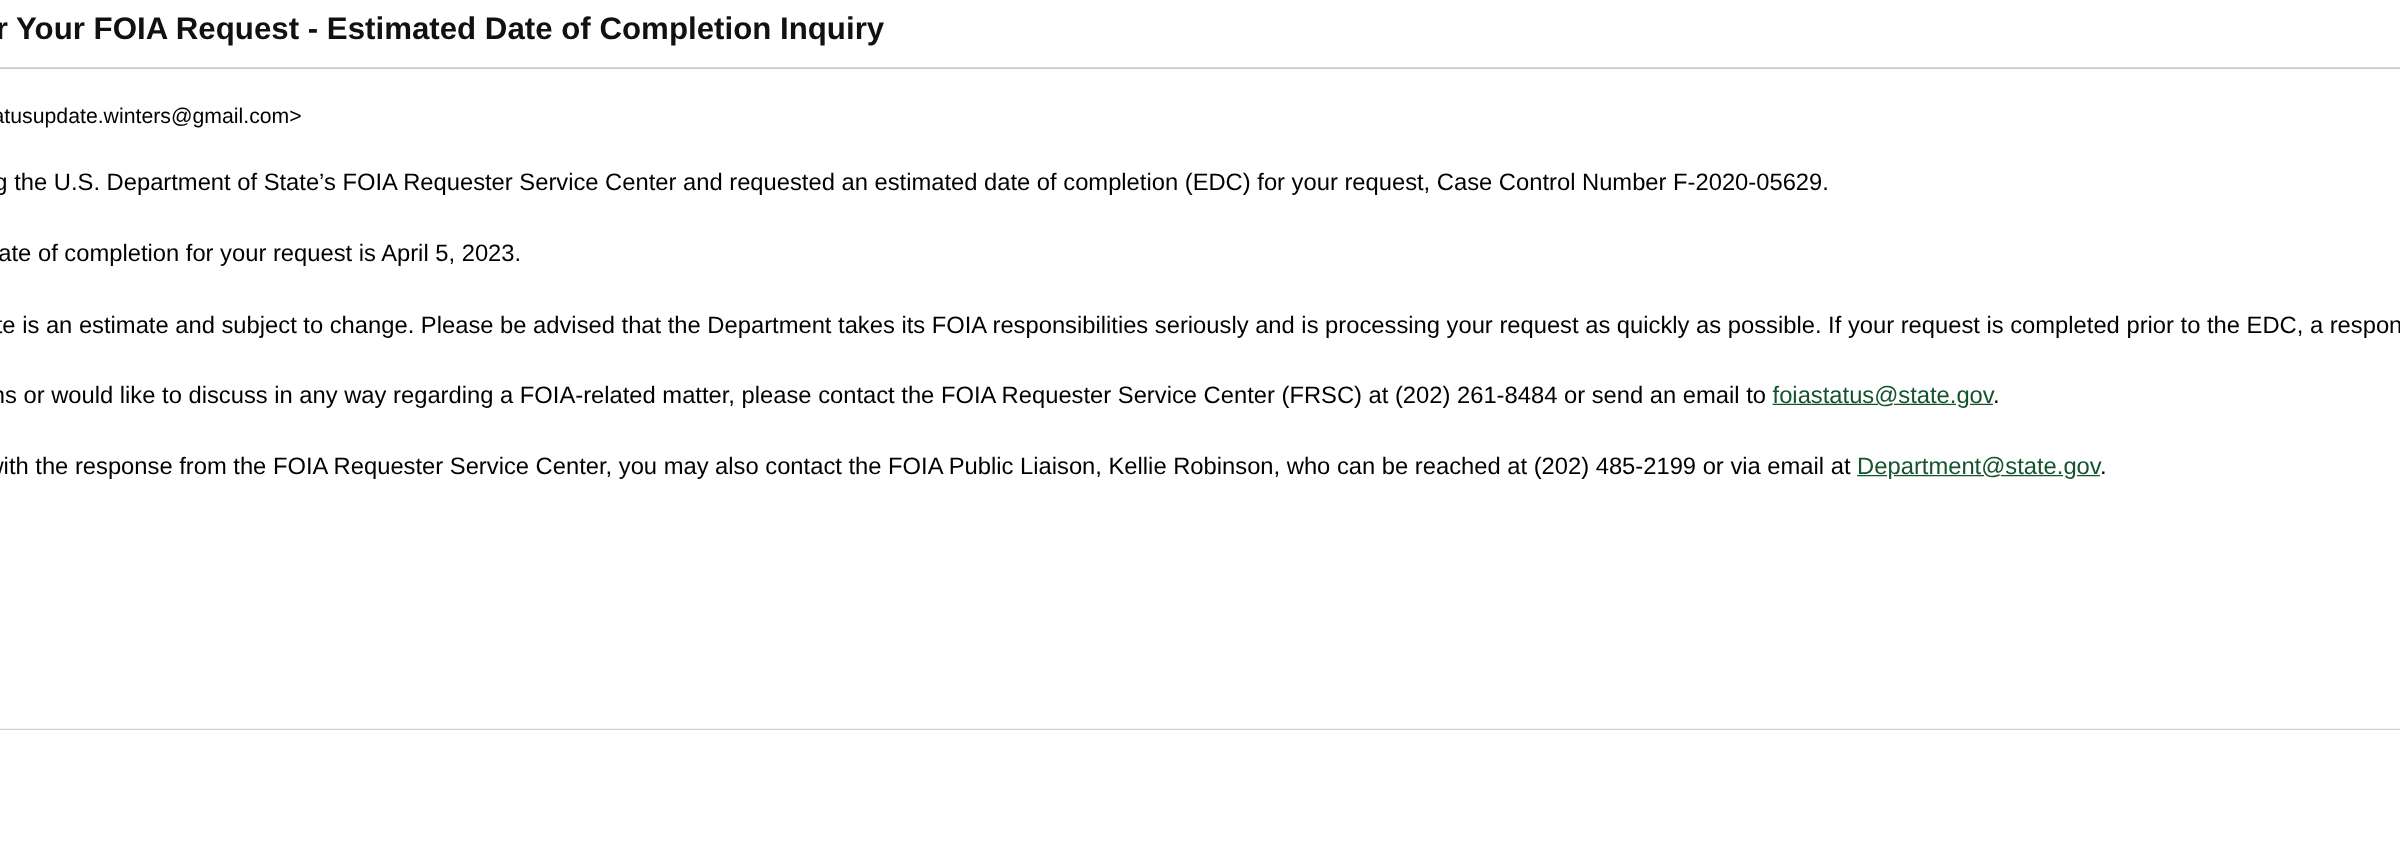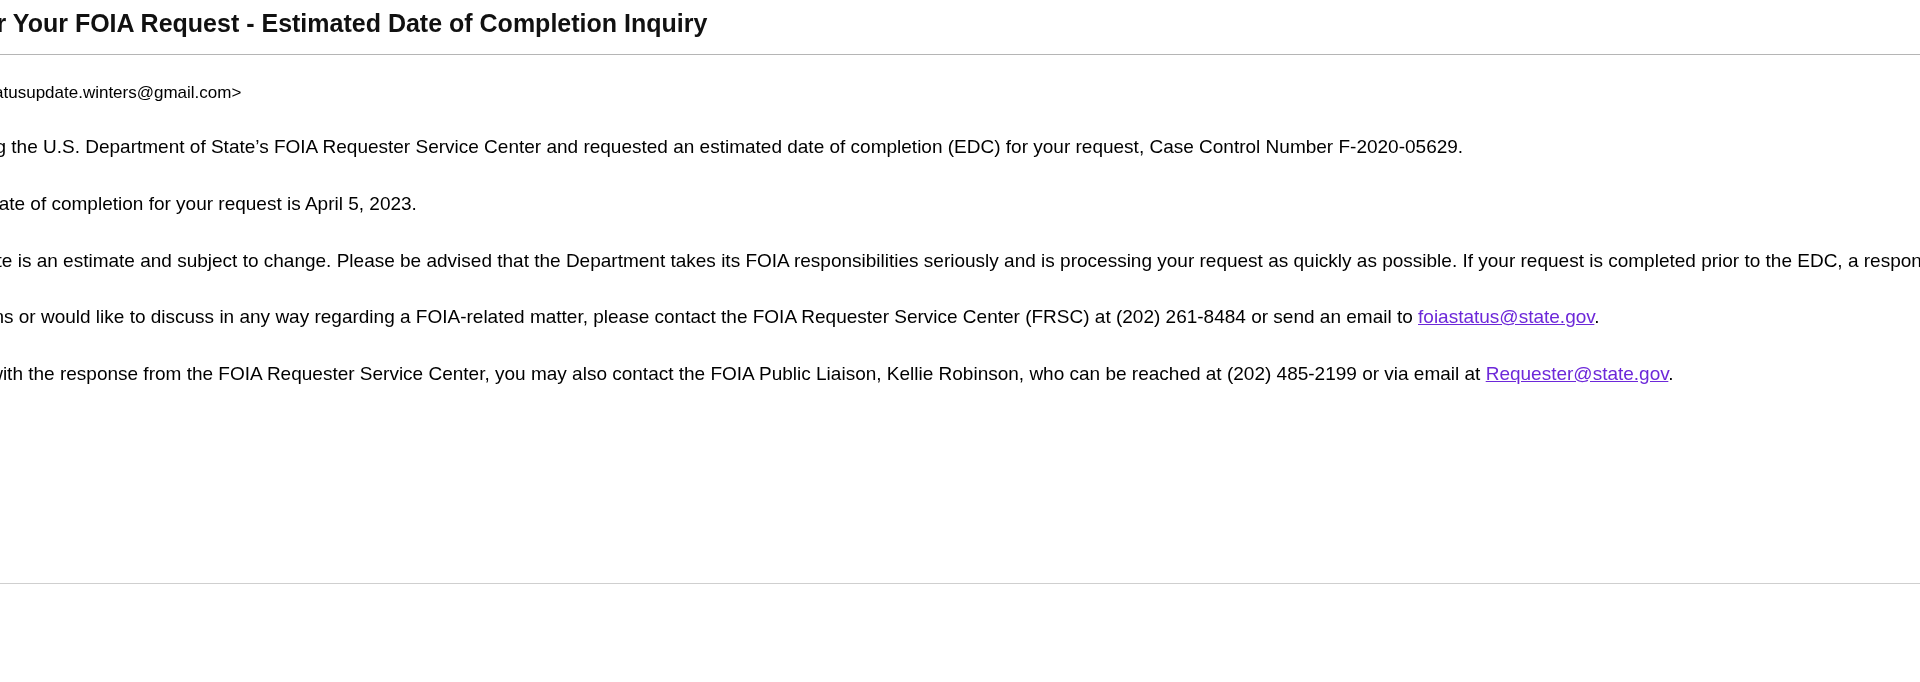--- a/index.html
+++ b/index.html
@@ -66,21 +66,21 @@
     font-size: 19px;
     line-height: 1.35;
     margin: 0 0 31px 0;
     white-space: nowrap;
     color: #000000;
   }
   .para:last-child {
     margin-bottom: 0;
   }
   a.email-link {
-    color: #6d28d9;
+    color: #14532d;
     text-decoration: underline;
   }
   .spacer-bottom {
     height: 196px;
   }
 </style>
 </head>
 <body>
 
 <div class="page">
@@ -97,21 +97,21 @@
     <div class="body-block">
 
       <p class="para">Thank you for contacting the U.S. Department of State’s FOIA Requester Service Center and requested an estimated date of completion (EDC) for your request, Case Control Number F-2020-05629.</p>
 
       <p class="para">The current estimated date of completion for your request is April 5, 2023.</p>
 
       <p class="para">Please note that this date is an estimate and subject to change.  Please be advised that the Department takes its FOIA responsibilities seriously and is processing your request as quickly as possible.  If your request is completed prior to the EDC, a response will be sent to you at that time.</p>
 
       <p class="para"><span>If you have any questions or would like to discuss in any way regarding a FOIA-related matter, please contact the FOIA Requester Service Center (FRSC) at (202) 261-8484 or send an email to </span><a class="email-link" href="#">foiastatus@state.gov</a><span>.</span></p>
 
-      <p class="para"><span>If you are not satisfied with the response from the FOIA Requester Service Center, you may also contact the FOIA Public Liaison, Kellie Robinson, who can be reached at (202) 485-2199 or via email at </span><a class="email-link" href="#">Requester@state.gov</a><span>.</span></p>
+      <p class="para"><span>If you are not satisfied with the response from the FOIA Requester Service Center, you may also contact the FOIA Public Liaison, Kellie Robinson, who can be reached at (202) 485-2199 or via email at </span><a class="email-link" href="#">Department@state.gov</a><span>.</span></p>
 
     </div>
 
     <div class="spacer-bottom"></div>
 
     <hr class="rule-bottom">
   </div>
 </div>
 
 </body></html>

